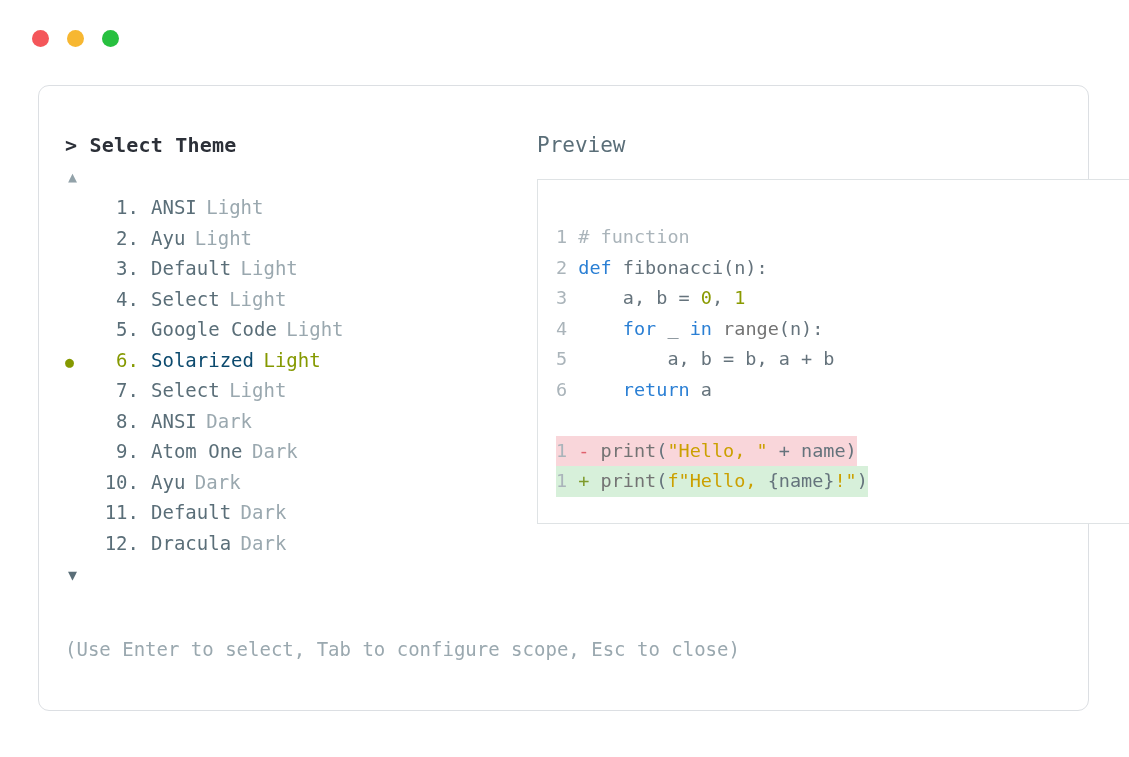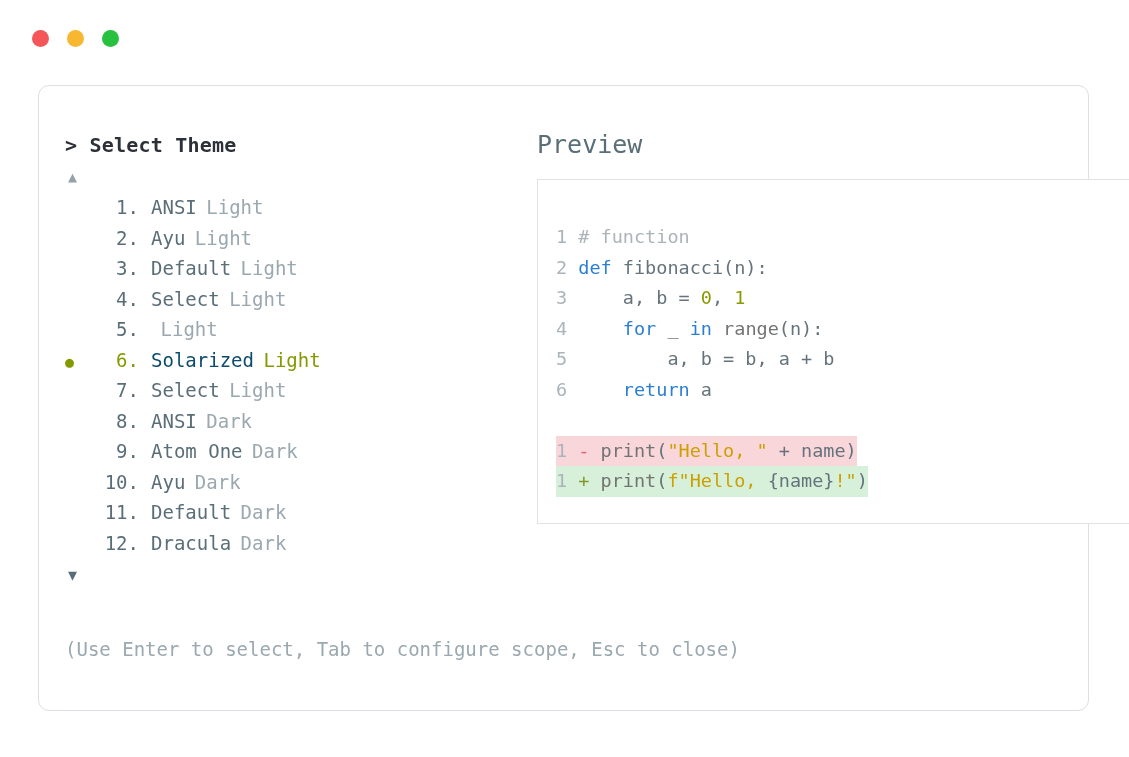--- a/index.html
+++ b/index.html
@@ -117,21 +117,21 @@
   }
   .idx.sel { color: #859900; }
   .gap { flex: 0 0 12px; }
   .tname { color: #5a6e78; }
   .tname.sel { color: #0c4a6e; }
   .tvariant { color: #9aa8af; padding-left: 9.5px; }
   .tvariant.sel { color: #859900; }
 
   
   .preview-label {
-    font-size: 25px;
+    font-size: 21px;
     line-height: 26px;
     color: #5a6e78;
     white-space: pre;
   }
   .preview-panel {
     margin-top: 21px;
     box-sizing: border-box;
     width: 625px;
     height: 345px;
     border: 1px solid #dfe3e5;
@@ -192,21 +192,21 @@
   <div class="columns">
 
     <div class="col-left">
       <div class="prompt">&gt; Select Theme</div>
       <div class="scroll-arrow up">▲</div>
       <ul class="theme-list">
           <li class="theme-row"><span class="bullet hidden">●</span><span class="idx">1.</span><span class="gap"> </span><span class="tname">ANSI</span><span class="tvariant">Light</span></li>
           <li class="theme-row"><span class="bullet hidden">●</span><span class="idx">2.</span><span class="gap"> </span><span class="tname">Ayu</span><span class="tvariant">Light</span></li>
           <li class="theme-row"><span class="bullet hidden">●</span><span class="idx">3.</span><span class="gap"> </span><span class="tname">Default</span><span class="tvariant">Light</span></li>
           <li class="theme-row"><span class="bullet hidden">●</span><span class="idx">4.</span><span class="gap"> </span><span class="tname">Select</span><span class="tvariant">Light</span></li>
-          <li class="theme-row"><span class="bullet hidden">●</span><span class="idx">5.</span><span class="gap"> </span><span class="tvariant">Light</span></li>
+          <li class="theme-row"><span class="bullet hidden">●</span><span class="idx">5.</span><span class="gap"> </span><span class="tname">Google Code</span><span class="tvariant">Light</span></li>
           <li class="theme-row"><span class="bullet">●</span><span class="idx sel">6.</span><span class="gap"> </span><span class="tname sel">Solarized</span><span class="tvariant sel">Light</span></li>
           <li class="theme-row"><span class="bullet hidden">●</span><span class="idx">7.</span><span class="gap"> </span><span class="tname">Select</span><span class="tvariant">Light</span></li>
           <li class="theme-row"><span class="bullet hidden">●</span><span class="idx">8.</span><span class="gap"> </span><span class="tname">ANSI</span><span class="tvariant">Dark</span></li>
           <li class="theme-row"><span class="bullet hidden">●</span><span class="idx">9.</span><span class="gap"> </span><span class="tname">Atom One</span><span class="tvariant">Dark</span></li>
           <li class="theme-row"><span class="bullet hidden">●</span><span class="idx">10.</span><span class="gap"> </span><span class="tname">Ayu</span><span class="tvariant">Dark</span></li>
           <li class="theme-row"><span class="bullet hidden">●</span><span class="idx">11.</span><span class="gap"> </span><span class="tname">Default</span><span class="tvariant">Dark</span></li>
           <li class="theme-row"><span class="bullet hidden">●</span><span class="idx">12.</span><span class="gap"> </span><span class="tname">Dracula</span><span class="tvariant">Dark</span></li>
         </ul>
       <div class="scroll-arrow down">▼</div>
     </div>

